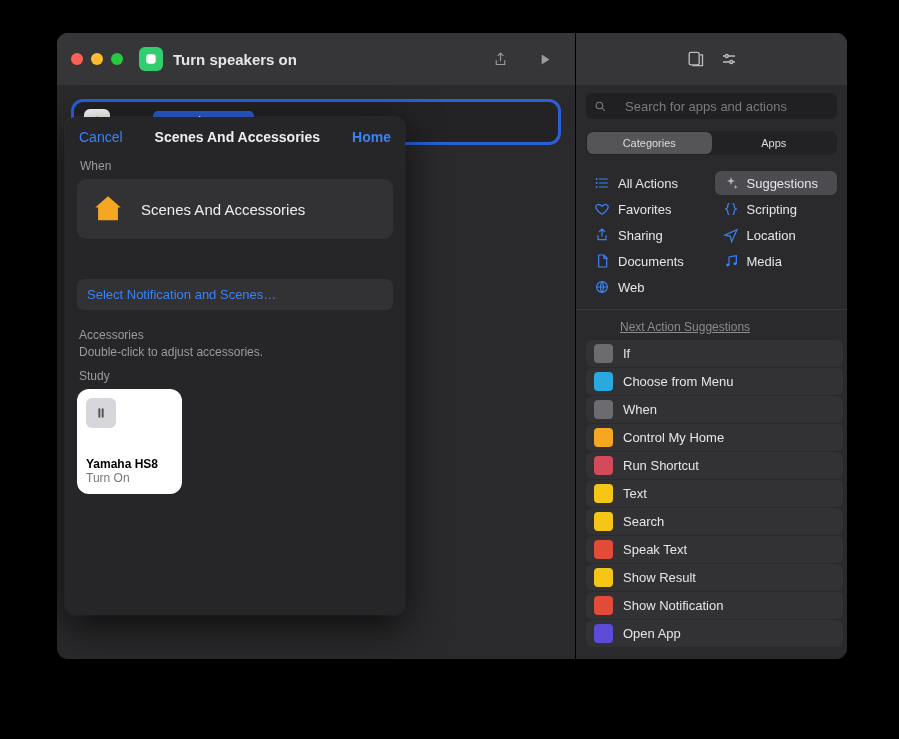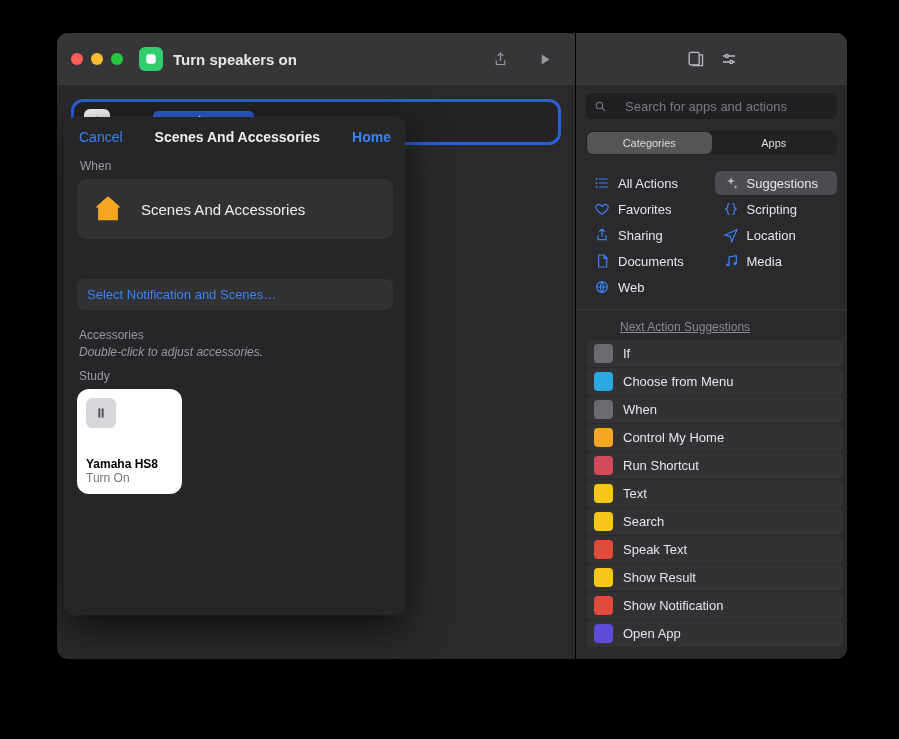--- a/index.html
+++ b/index.html
@@ -121,21 +121,21 @@
   .select-row {
     margin-top: 40px;
     background: #323234;
     border-radius: 7px;
     padding: 8px 10px;
     color: #3b82f6;
     font-size: 13px;
   }
 
   .section-head { font-size: 12px; color: #9a9aa0; margin-top: 18px; padding-left: 2px; }
-  .section-sub { font-size: 12px; color: #9a9aa0; margin-top: 3px; padding-left: 2px; font-style: italic; }
+  .section-sub { font-size: 12px; color: #9a9aa0; margin-top: 3px; padding-left: 2px; }
   .room-label { font-size: 12px; color: #9a9aa0; margin-top: 10px; padding-left: 2px; margin-bottom: 6px; }
 
   .accessory-card {
     width: 105px;
     height: 105px;
     background: #fff;
     border-radius: 12px;
     padding: 9px;
     display: flex; flex-direction: column; justify-content: space-between;
   }

